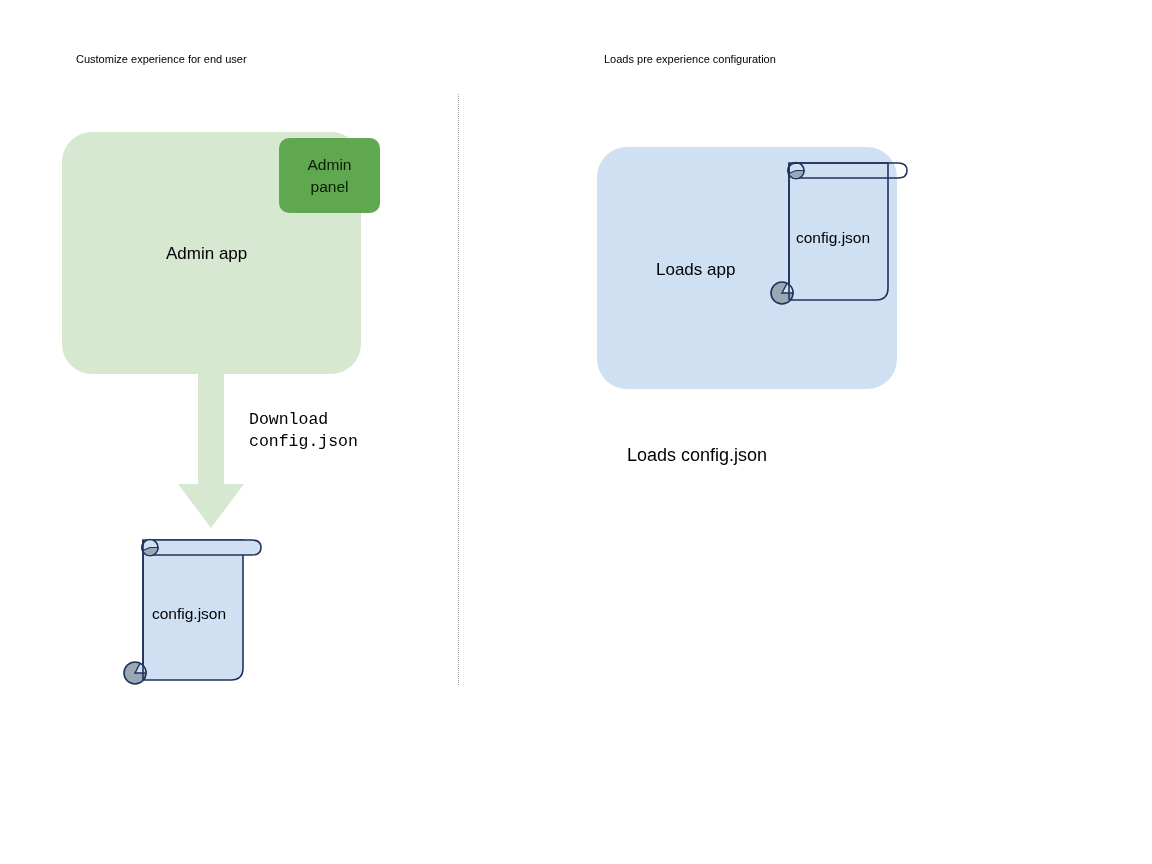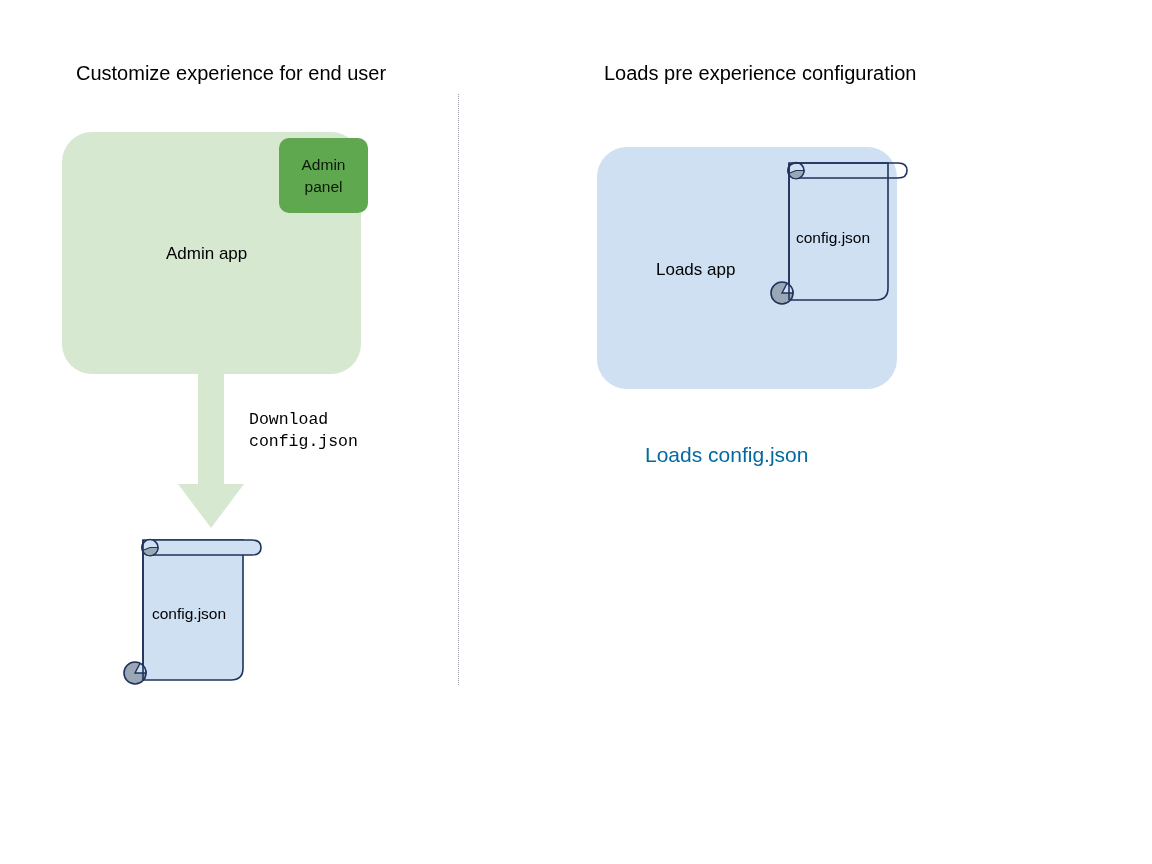--- a/index.html
+++ b/index.html
@@ -19,25 +19,24 @@
   .canvas {
     position: absolute;
     inset: 0;
     width: 1152px;
     height: 864px;
   }
 
   
   .title {
     position: absolute;
-    font-size: 20px;
+    font-size: 11px;
     line-height: 20px;
     color: #000000;
     white-space: nowrap;
-    margin-top: 14px;
   }
   #title-left  { left: 76px;  top: 49px; }
   #title-right { left: 604px; top: 49px; }
 
   
   .divider {
     position: absolute;
     left: 458px;
     top: 94px;
     width: 0px;
@@ -72,21 +71,21 @@
     color: #000000;
   }
   #admin-app-label { left: 166px; top: 244px; }
   #demo-app-label  { left: 656px; top: 260px; }
 
   
   #admin-panel {
     position: absolute;
     left: 279px;
     top: 138px;
-    width: 89px;
+    width: 101px;
     height: 75px;
     background: #5aa košt;
     background: #5fa84f;
     border-radius: 10px;
     box-sizing: border-box;
     display: flex;
     align-items: center;
     justify-content: center;
     text-align: center;
   }
@@ -137,26 +136,26 @@
     line-height: 20px;
     white-space: nowrap;
     color: #000000;
   }
   #scroll-left-label  { left: 152px; top: 604px; }
   #scroll-right-label { left: 796px; top: 228px; }
 
   
   #loads-caption {
     position: absolute;
-    left: 645px;
+    left: 627px;
     top: 444px;
-    font-size: 21px;
+    font-size: 18px;
     line-height: 22px;
     white-space: nowrap;
-    color: #0369a1;
+    color: #000000;
   }
 </style>
 </head>
 <body>
 
 <div class="canvas">
 
   <div class="title" id="title-left">Customize experience for end user</div>
 
   <div class="title" id="title-right">Loads pre experience configuration</div>

